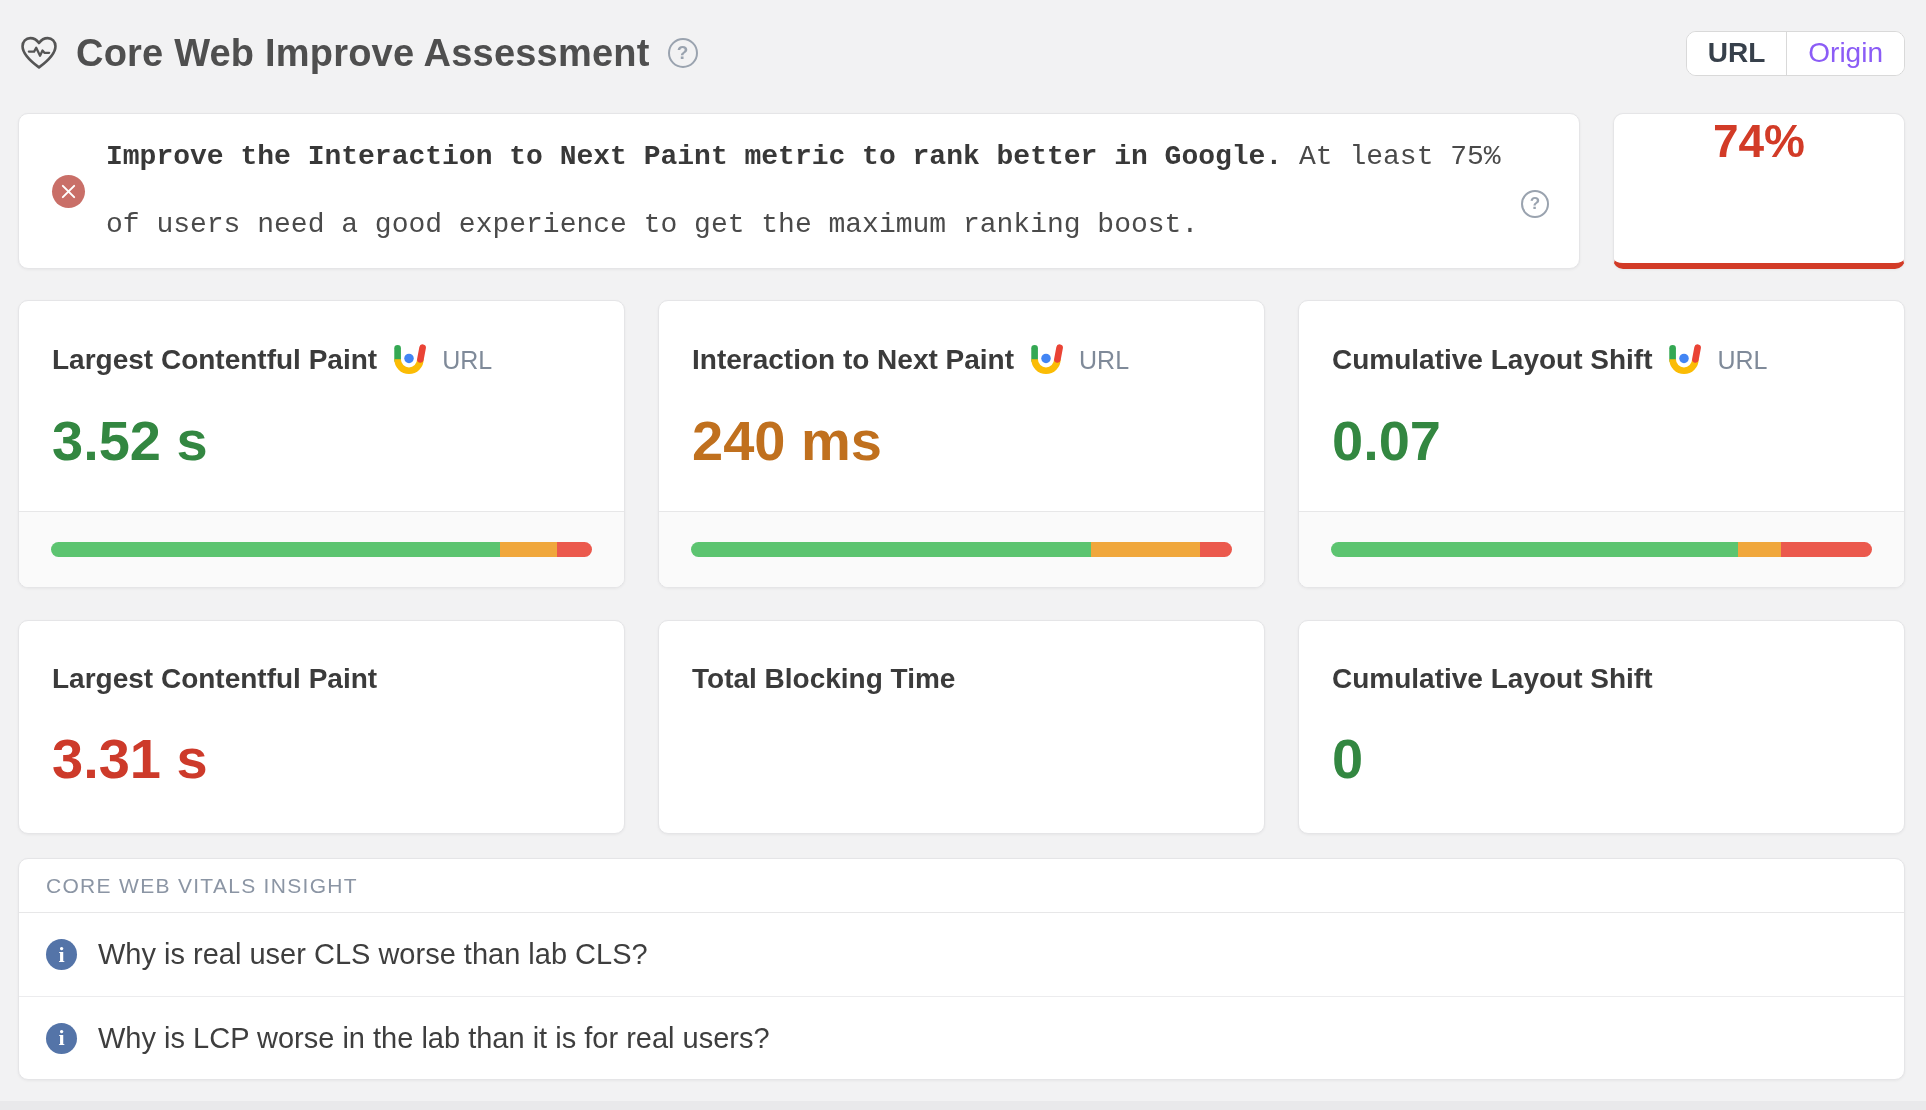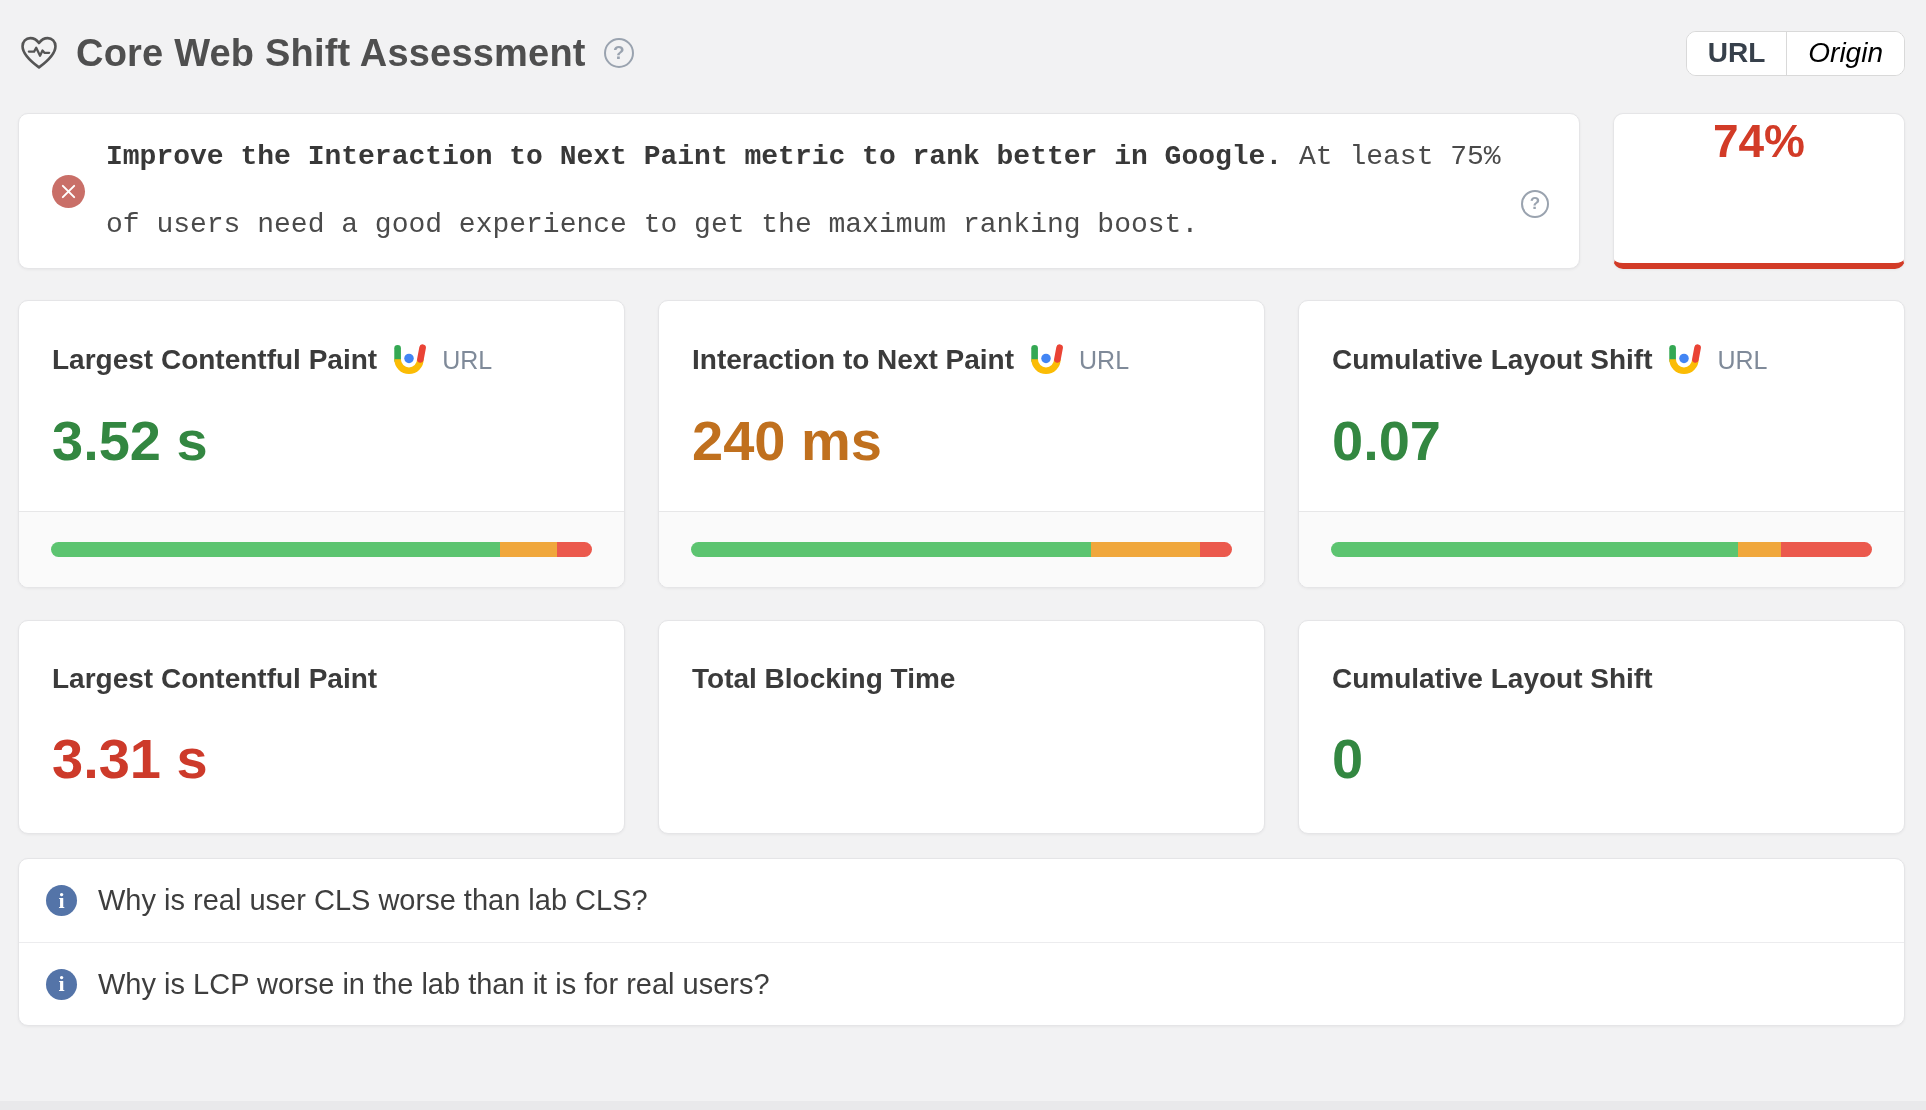--- a/index.html
+++ b/index.html
@@ -22,21 +22,21 @@
     width:30px; height:30px; border:2px solid #9aa3af; border-radius:50%;
     color:#9aa3af; font-size:19px; font-weight:700; display:flex; align-items:center; justify-content:center;
     margin-left:2px; cursor:pointer;
   }
   .toggle {
     display:flex; background:#fff; border:1px solid #d9d9d9; border-radius:10px;
     overflow:hidden; height:45px; align-items:stretch;
   }
   .toggle-seg { padding:0 21px; display:flex; align-items:center; font-size:28px; cursor:pointer; background:#fff; border:none; }
   .toggle-seg.selected { font-weight:700; color:#37404b; }
-  .toggle-seg.unselected { color:#000000;font-style:italic; }
+  .toggle-seg.unselected { color:#8b5cf6; }
   .toggle-divider { width:1px; background:#d9d9d9; }
 
   
   .alert-row { display:flex; gap:33px; margin-top:33px; height:156px; }
   .card {
     background:#fff; border:1px solid #e5e5e7; border-radius:10px;
     box-shadow:0 1px 3px rgba(0,0,0,0.05);
   }
   .alert-card { flex:1; display:flex; align-items:center; padding:0 30px 0 33px; }
   .error-badge {
@@ -102,21 +102,21 @@
 <div class="page">
 
   <div class="header">
     <div class="header-left">
       <span class="heart-icon">
         <svg width="42" height="42" viewBox="0 0 24 24" fill="none" stroke="#555555" stroke-width="1.5" stroke-linecap="round" stroke-linejoin="round">
           <path d="M12 20.2 C5.2 15.2 2.6 11.4 2.6 8.1 C2.6 5.4 4.6 3.5 7 3.5 C8.9 3.5 10.7 4.5 12 6.3 C13.3 4.5 15.1 3.5 17 3.5 C19.4 3.5 21.4 5.4 21.4 8.1 C21.4 11.4 18.8 15.2 12 20.2 Z"></path>
           <path d="M6.2 11.2 H9.2 L10.4 9 L12.6 13.6 L14 10.6 L15.1 11.9 H17.8" stroke-width="1.3"></path>
         </svg>
       </span>
-      <span class="title">Core Web Shift Assessment</span>
+      <span class="title">Core Web Improve Assessment</span>
       <span class="help-circle">?</span>
     </div>
     <div class="toggle">
       <button class="toggle-seg selected">URL</button>
       <span class="toggle-divider"></span>
       <button class="toggle-seg unselected">Origin</button>
     </div>
   </div>
 
   <div class="alert-row">
@@ -233,20 +233,21 @@
       <div class="metric-body">
         <div class="metric-label-row">
           <span class="metric-label">Cumulative Layout Shift</span>
         </div>
         <div class="metric-value" data-status="good">0</div>
       </div>
     </div>
   </div>
 
   <div class="card insight-panel">
+    <div class="insight-header">CORE WEB VITALS INSIGHT</div>
     <div class="insight-row">
       <span class="info-badge">i</span>
       <span class="insight-question">Why is real user CLS worse than lab CLS?</span>
     </div>
     <div class="insight-row">
       <span class="info-badge">i</span>
       <span class="insight-question">Why is LCP worse in the lab than it is for real users?</span>
     </div>
   </div>
 

